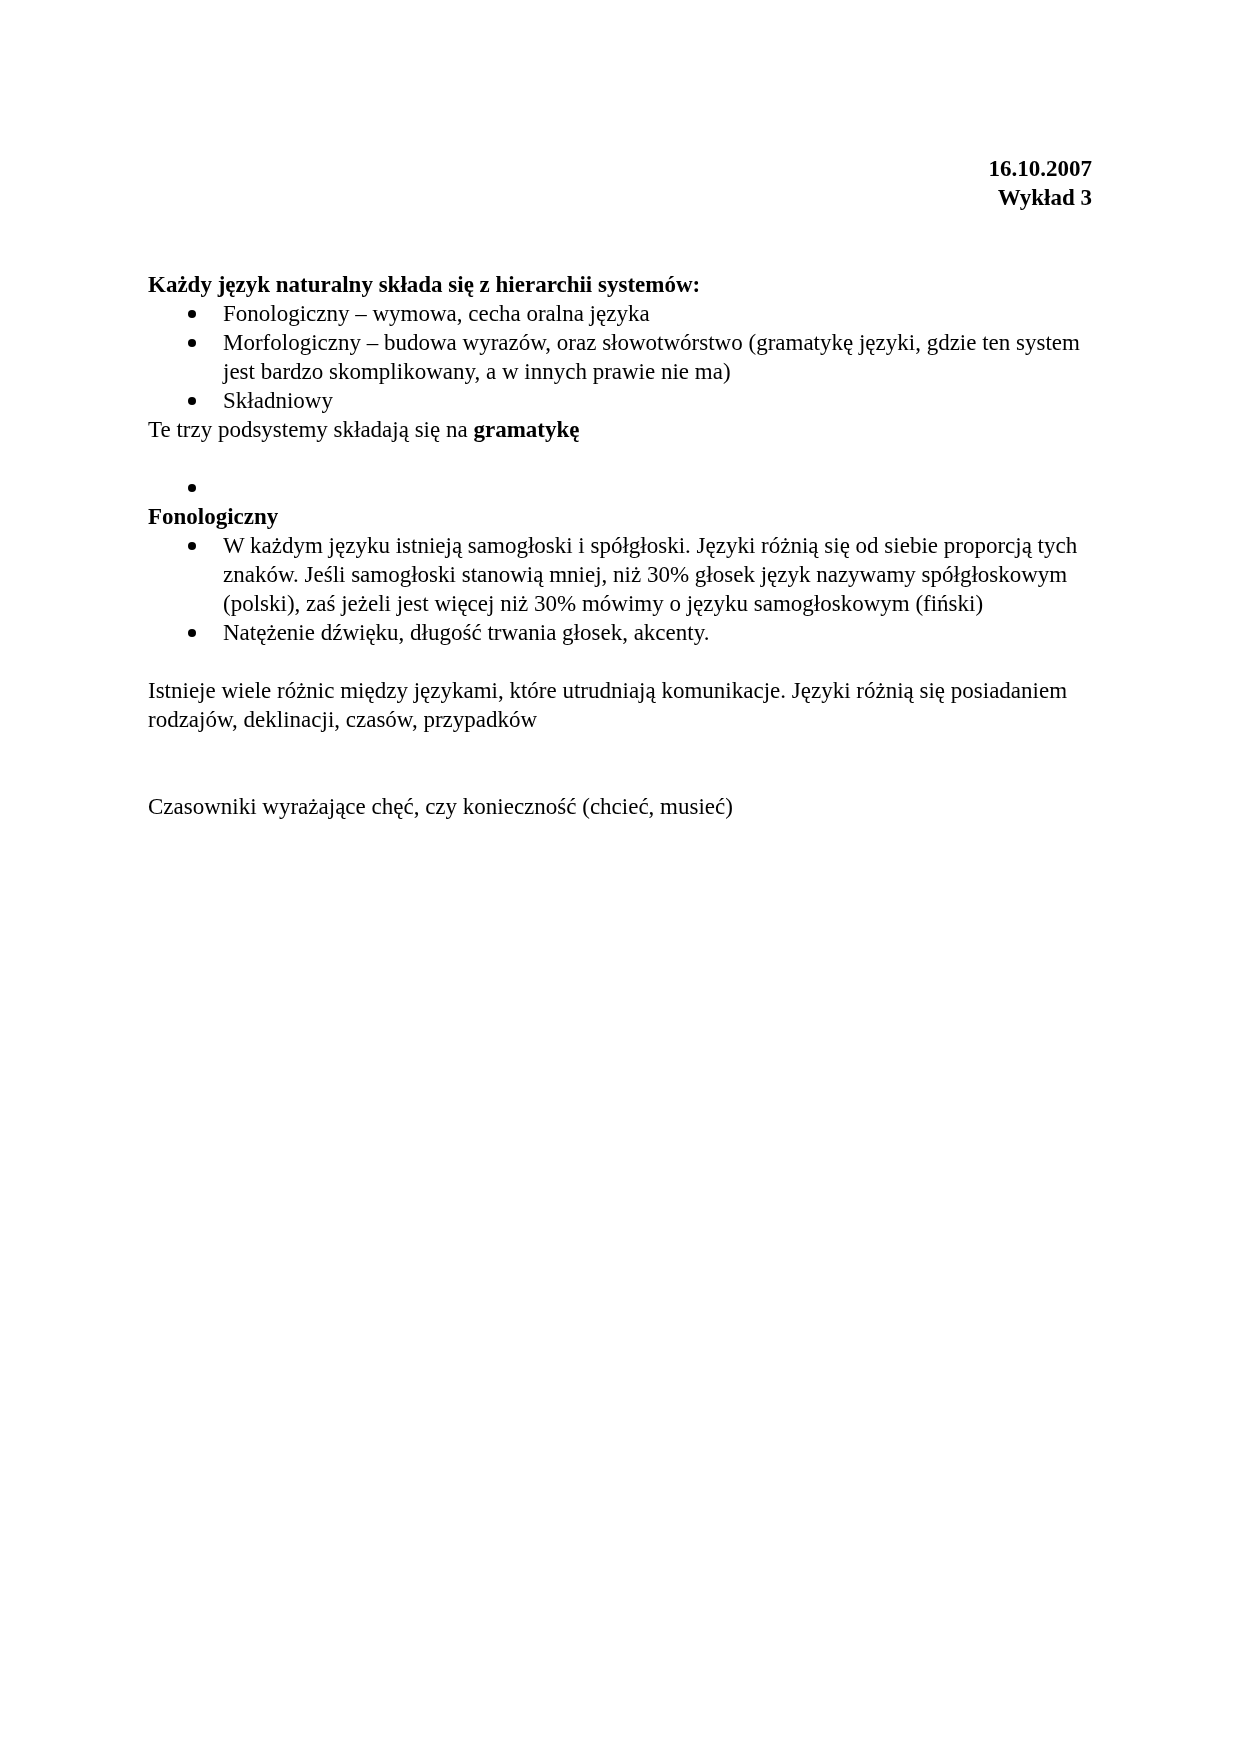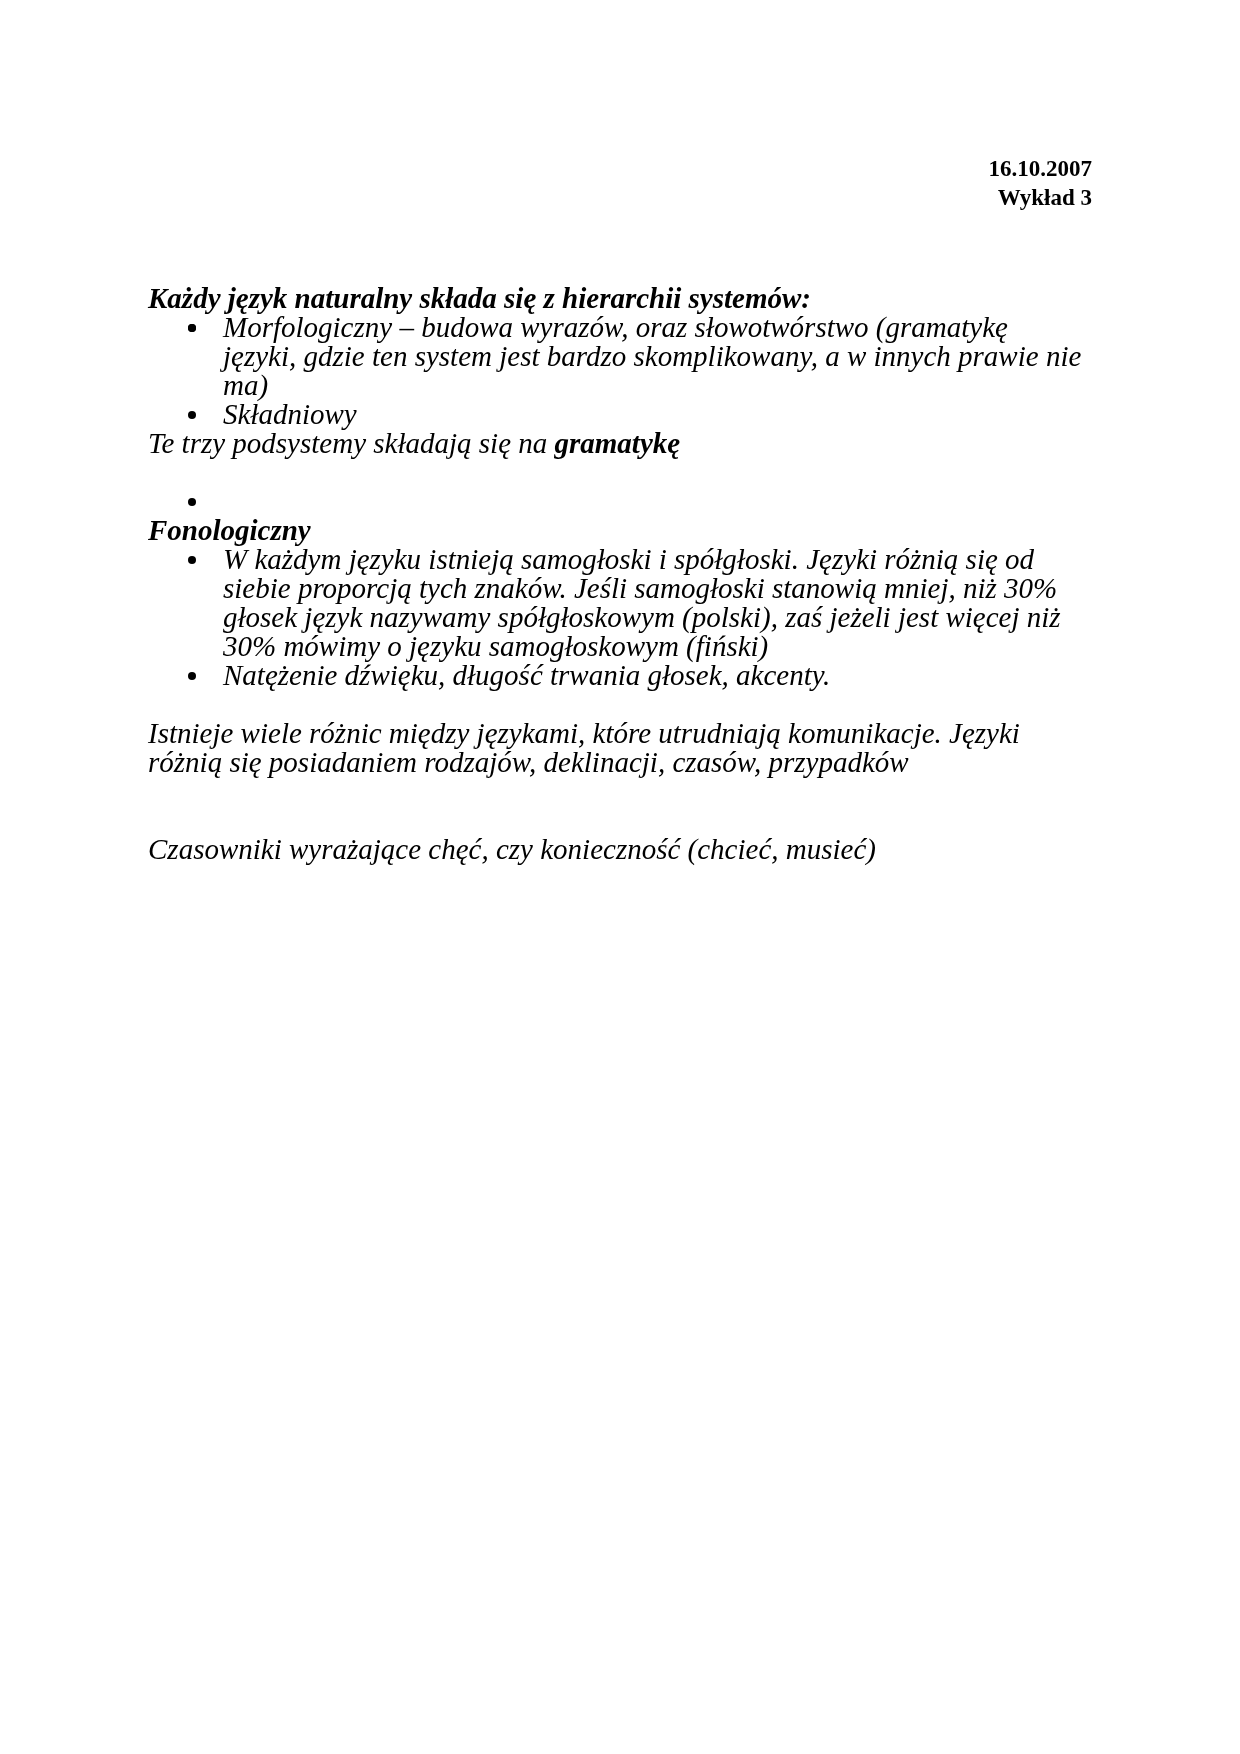--- a/index.html
+++ b/index.html
@@ -1,41 +1,41 @@
 <!DOCTYPE html>
 <html><head>
   <meta charset="utf-8">
   <style>
     html, body { margin: 0; padding: 0; background: #ffffff; }
     body { width: 1240px; height: 1754px; position: relative; overflow: hidden;
       font-family: "Liberation Serif", "DejaVu Serif", serif; color: #000; }
     .page { position: absolute; left: 0; top: 0; width: 1240px; height: 1624px; background: #fff; margin-top: 6px; }
     .hdr { position: absolute; right: 148px; top: 148px; text-align: right; font-weight: bold; font-size: 23px; line-height: 29px; }
-    .content { position: absolute; left: 148px; top: 278px; width: 940px; font-size: 29px; line-height: 29px; font-style: italic; }
+    .content { position: absolute; left: 148px; top: 264px; width: 940px; font-size: 23px; line-height: 29px; }
     .h { font-weight: bold; }
     ul { margin: 0; padding: 0; list-style: none; }
     li { position: relative; padding-left: 75px; }
     li .bullet { position: absolute; left: 40px; top: 11px; width: 8px; height: 8px; border-radius: 50%; background: #000; }
     .gap { height: 29px; }
     p { margin: 0; }
     b { font-weight: bold; }
   </style>
 </head>
 <body>
 
 <div class="page">
   <div class="hdr">
     <div>16.10.2007</div>
     <div>Wykład 3</div>
   </div>
 
   <div class="content">
     <div class="h">Każdy język naturalny składa się z hierarchii systemów:</div>
     <ul>
-      <li><span class="bullet"></span></li>
+      <li><span class="bullet"></span><span>Fonologiczny – wymowa, cecha oralna języka</span></li>
       <li><span class="bullet"></span><span>Morfologiczny – budowa wyrazów, oraz słowotwórstwo (gramatykę języki, gdzie ten system jest bardzo skomplikowany, a w innych prawie nie ma)</span></li>
       <li><span class="bullet"></span><span>Składniowy</span></li>
     </ul>
     <p><span>Te trzy podsystemy składają się na </span><b>gramatykę</b></p>
     <div class="gap"></div>
     <ul>
       <li><span class="bullet"></span></li>
     </ul>
     <div class="gap"></div>
 

